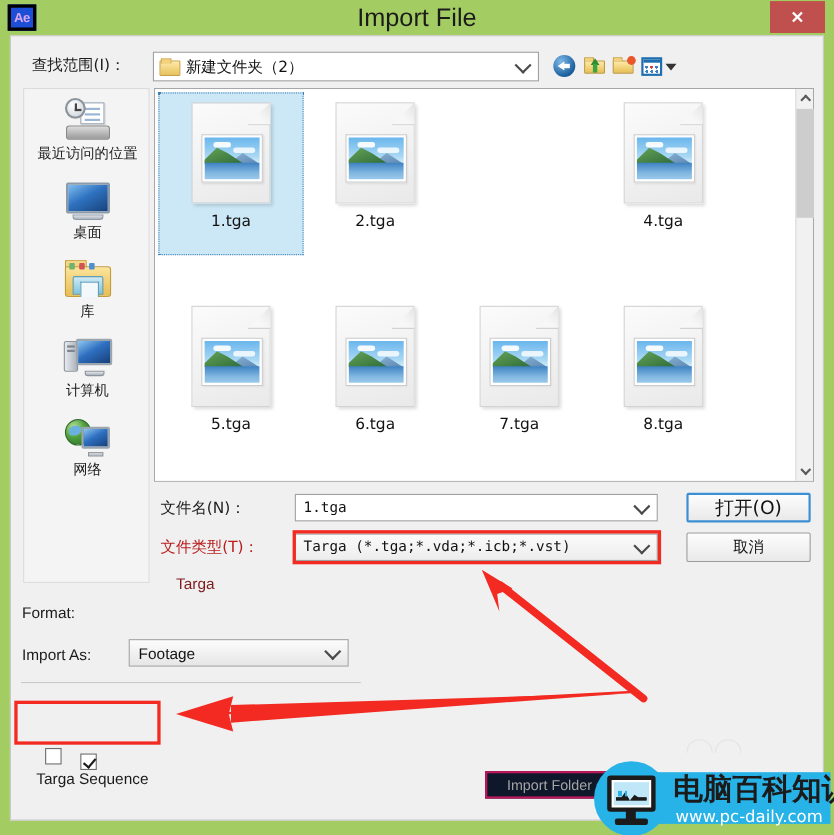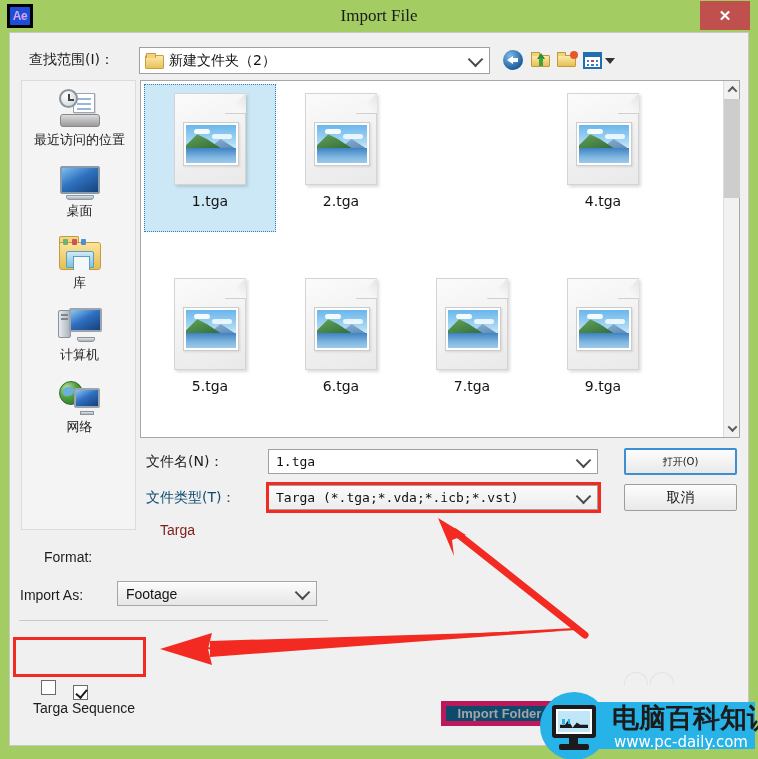--- a/index.html
+++ b/index.html
@@ -25,22 +25,22 @@
     border: 3px solid #000000;
     display: flex; align-items: center; justify-content: center;
   }
   .ae-logo span {
     color: #d9a7ee; font-size: 12px; font-weight: bold;
     font-family: "Liberation Sans", sans-serif; letter-spacing: -0.5px;
   }
   .win-title {
     position: absolute; left: 0; top: 0; width: 758px; height: 32px;
     line-height: 32px; text-align: center;
-    font-size: 17px; color: #1b1b1b;
-    font-family: Liberation Serif, serif;
+    font-size: 23px; color: #1b1b1b;
+    font-family: Liberation Sans, sans-serif;
   }
   .close-btn {
     position: absolute; right: 8px; top: 1px; width: 50px; height: 29px;
     background: #c0504d; color: #ffffff;
     display: flex; align-items: center; justify-content: center;
     font-size: 15px; font-weight: bold; cursor: pointer;
     font-family: "Liberation Sans", sans-serif;
   }
 
   
@@ -388,21 +388,21 @@
     background: #cdcdcd; cursor: pointer;
   }
 
   
   .fn-label {
     position: absolute; left: 146px; top: 453px;
     font-size: 14px; color: #1c1c1c; font-family: "DejaVu Sans", sans-serif;
   }
   .ft-label {
     position: absolute; left: 146px; top: 489px;
-    font-size: 14px; color: #0c4a6e; font-family: "DejaVu Sans", sans-serif;
+    font-size: 14px; color: #b91c1c; font-family: "DejaVu Sans", sans-serif;
   }
   .fn-combo {
     position: absolute; left: 268px; top: 449px; width: 330px; height: 25px;
     background: #ffffff; border: 1px solid #a0a0a0;
   }
   .fn-combo .val {
     position: absolute; left: 7px; top: 4px;
     font-size: 13px; color: #111; font-family: "DejaVu Sans Mono", monospace;
   }
   .ft-combo {
@@ -412,36 +412,36 @@
   .ft-combo .val {
     position: absolute; left: 7px; top: 4px;
     font-size: 13px; color: #111; font-family: "DejaVu Sans Mono", monospace;
     white-space: nowrap;
   }
   .btn-open {
     position: absolute; left: 624px; top: 448px; width: 113px; height: 27px;
     background: linear-gradient(#fdfdfd,#e9e9e9);
     border: 2px solid #3c8fd4; border-radius: 2px;
     display: flex; align-items: center; justify-content: center;
-    font-size: 10px; color: #131313; cursor: pointer;
+    font-size: 17px; color: #131313; cursor: pointer;
     font-family: "DejaVu Sans", sans-serif;
   }
   .btn-cancel {
     position: absolute; left: 624px; top: 484px; width: 113px; height: 27px;
     background: linear-gradient(#fdfdfd,#e9e9e9);
     border: 1px solid #9d9d9d; border-radius: 2px;
     display: flex; align-items: center; justify-content: center;
     font-size: 14px; color: #131313; cursor: pointer;
     font-family: "DejaVu Sans", sans-serif;
   }
 
   
   .fmt-label {
     position: absolute; left: 20px; top: 549px;
-    font-size: 14px; color: #1c1c1c; margin-left: 24px;
+    font-size: 14px; color: #1c1c1c;
   }
   .fmt-value {
     position: absolute; left: 120px; top: 522px;
     font-size: 14px; color: #7f1d1d; margin-left: 40px;
   }
   .ia-label {
     position: absolute; left: 20px; top: 587px;
     font-size: 14px; color: #1c1c1c;
   }
   .ia-combo {
@@ -470,23 +470,23 @@
     width: 5px; height: 9px;
     border-right: 2px solid #1b1b1b; border-bottom: 2px solid #1b1b1b;
     transform: rotate(40deg);
   }
   .cb-text {
     margin-left: 7px; font-size: 14px; color: #1c1c1c;
   }
 
   .btn-import-folder {
     position: absolute; left: 441px; top: 701px; width: 117px; height: 25px;
-    background: #0c4a6e; border: 5px solid #be185d;
+    background: #0f172a; border: 2px solid #be185d;
     display: flex; align-items: center; justify-content: center;
-    font-size: 13px; color: #a4a4a4; cursor: default; font-weight: bold;
+    font-size: 13px; color: #a4a4a4; cursor: default;
   }
 
   
   .ann-box {
     position: absolute; border: 3px solid #f22a22; pointer-events: none;
   }
   .ann-ft { left: 266px; top: 482px; width: 335px; height: 31px; }
   .ann-seq { left: 13px; top: 637px; width: 133px; height: 40px; }
   .ann-arrow { position: absolute; pointer-events: none; }
 
@@ -750,21 +750,21 @@
           <div class="file-photo">
               <div class="photo-inner">
             <div class="cloud1"></div>
                 <div class="cloud2"></div>
             <div class="mount2"></div>
                 <div class="mount"></div>
                 <div class="water"></div>
           </div>
             </div>
         </div>
-        <div class="file-name">9.tga</div>
+        <div class="file-name">8.tga</div>
       </div>
     </div>
 
     <div class="vscroll">
       <div class="vs-btn vs-up">
         <span class="vs-chev"></span>
       </div>
       <div class="vs-thumb"></div>
       <div class="vs-btn vs-dn">
         <span class="vs-chev"></span>

